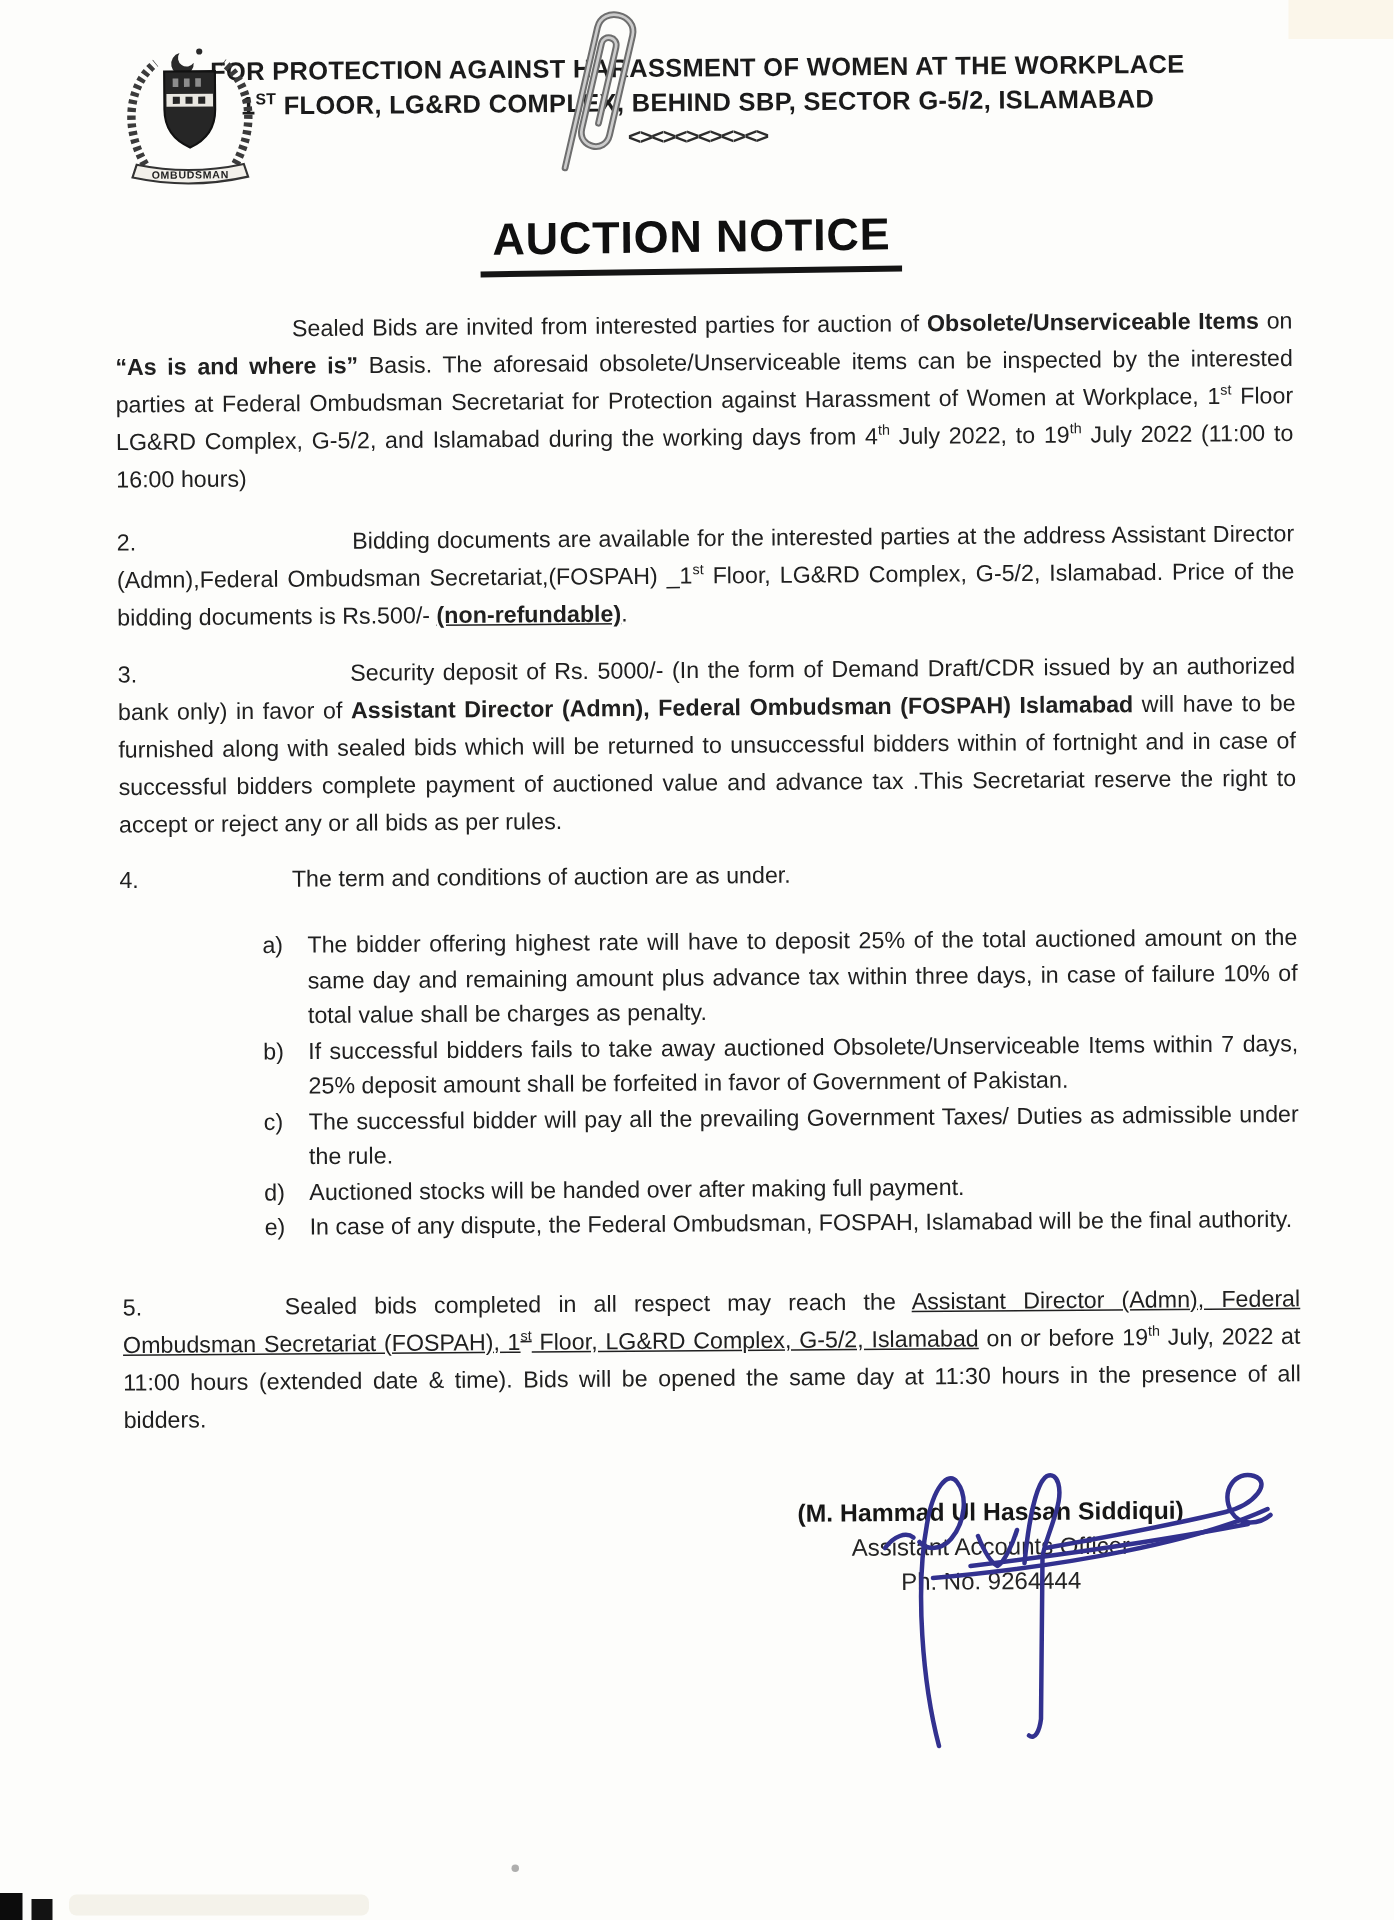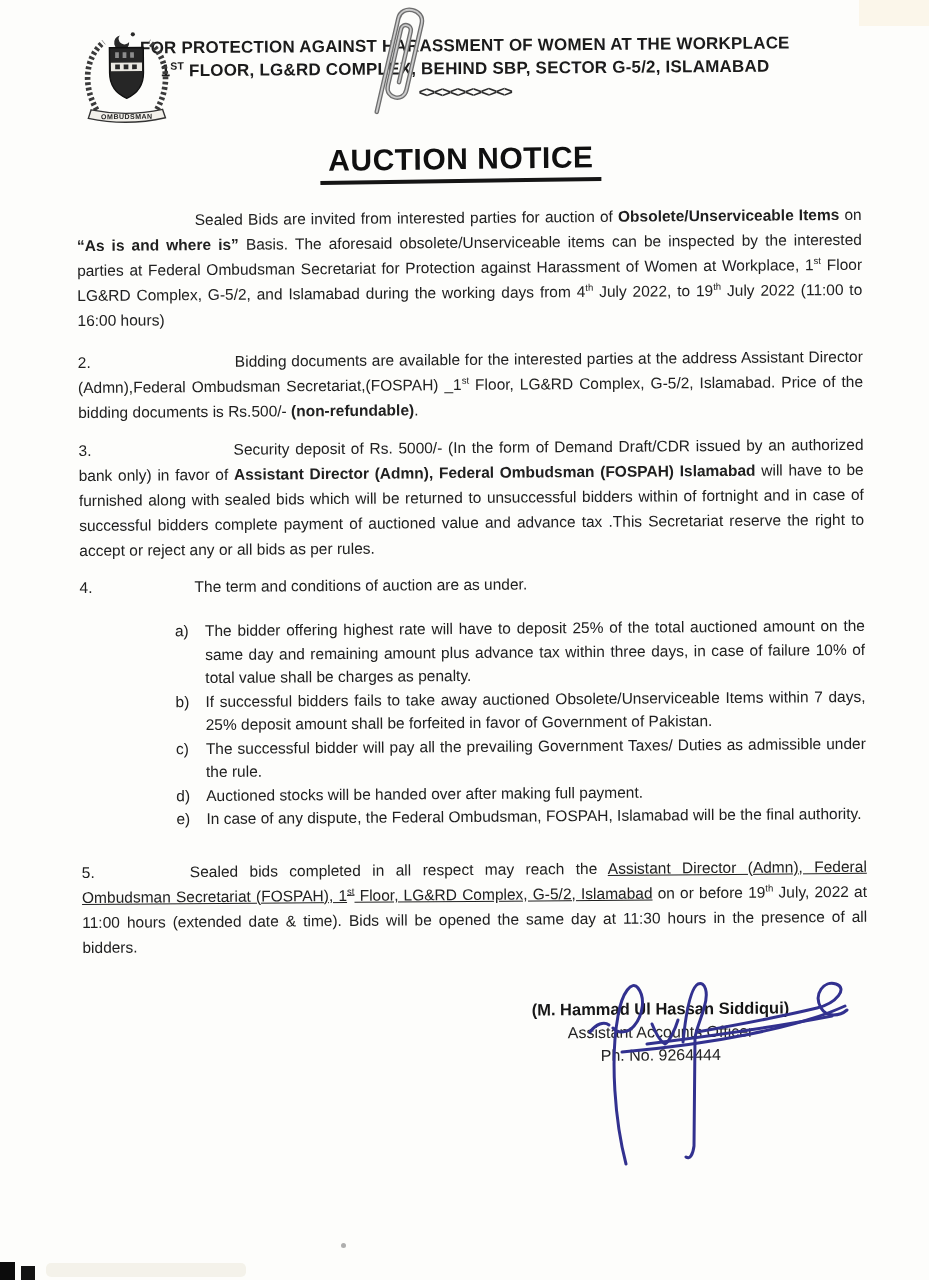--- a/index.html
+++ b/index.html
@@ -82,21 +82,21 @@
       <span class="doc-title">AUCTION NOTICE</span>
     </div>
 
     <div class="content">
       <div class="para ti118" id="p1">
         <span><span>Sealed Bids are invited from interested parties for auction of </span><span style="font-weight: bold;">Obsolete/Unserviceable Items</span><span> on </span><span style="font-weight: bold;">“As is and where is”</span><span> Basis. The aforesaid obsolete/Unserviceable items can be inspected by the interested parties at Federal Ombudsman Secretariat for Protection against Harassment of Women at Workplace, 1</span><sup>st</sup><span> Floor LG&amp;RD Complex, G-5/2, and Islamabad during the working days from 4</span><sup>th</sup><span> July 2022, to 19</span><sup>th</sup><span> July 2022 (11:00 to 16:00 hours)</span></span>
       </div>
 
       <div class="para ti157" id="p2">
         <span class="num">2.</span>
-        <span><span>Bidding documents are available for the interested parties at the address Assistant Director (Admn),Federal Ombudsman Secretariat,(FOSPAH) _1</span><sup>st</sup><span> Floor, LG&amp;RD Complex, G-5/2, Islamabad. Price of the bidding documents is Rs.500/- </span><span style="font-weight: bold;">(non-refundable)</span><span>.</span></span>
+        <span><span>Bidding documents are available for the interested parties at the address Assistant Director (Admn),Federal Ombudsman Secretariat,(FOSPAH) _1</span><sup>st</sup><span> Floor, LG&amp;RD Complex, G-5/2, Islamabad. Price of the bidding documents is Rs.500/- </span><span style="font-weight: bold; text-decoration: underline;">(non-refundable)</span><span>.</span></span>
       </div>
 
       <div class="para ti155" id="p3">
         <span class="num">3.</span>
         <span><span>Security deposit of Rs. 5000/- (In the form of Demand Draft/CDR issued by an authorized bank only) in favor of </span><span style="font-weight: bold;">Assistant Director (Admn), Federal Ombudsman (FOSPAH) Islamabad</span><span> will have to be furnished along with sealed bids which will be returned to unsuccessful bidders within of fortnight and in case of successful bidders complete payment of auctioned value and advance tax .This Secretariat reserve the right to accept or reject any or all bids as per rules.</span></span>
       </div>
 
       <div class="para ti115" id="p4">
         <span class="num">4.</span>
         <span><span>The term and conditions of auction are as under.</span></span>

